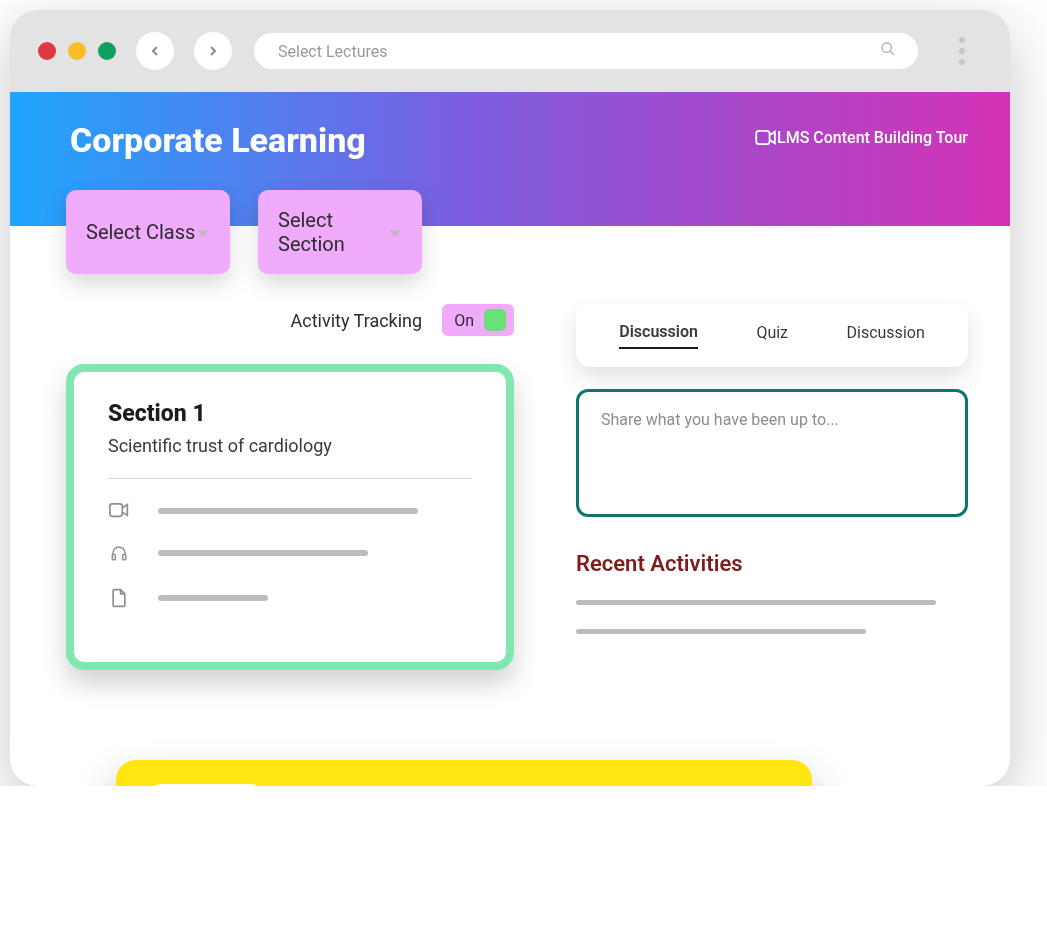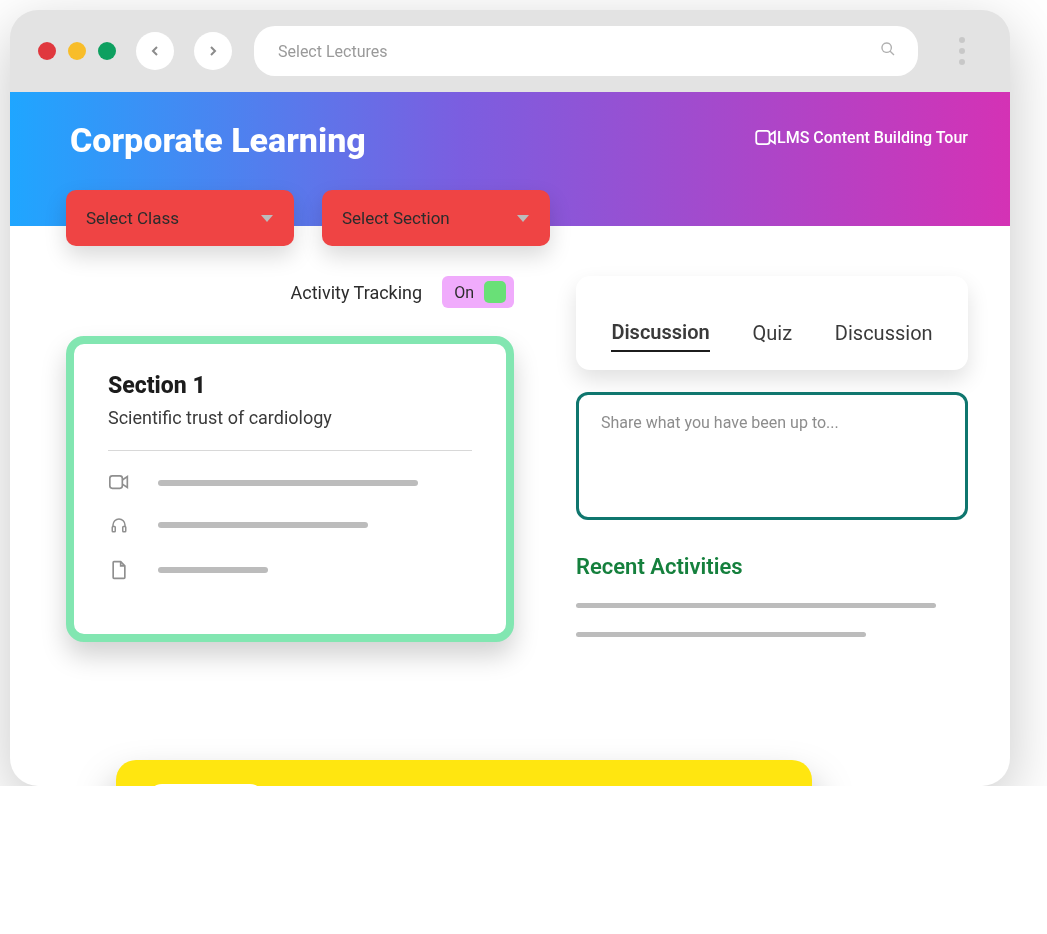--- a/index.html
+++ b/index.html
@@ -31,21 +31,21 @@
 .dot.yellow { background: #f8bd29; }
 .dot.green { background: #0ea060; }
 .nav-btn {
   width: 38px; height: 38px; border-radius: 50%;
   background: #fff; display: flex; align-items: center; justify-content: center;
   color: #8b8b8b; font-size: 18px;
   margin-left: 6px;
 }
 .search-bar {
   flex: 1;
-  height: 50px;
+  height: 36px;
   background: #fff;
   border-radius: 21px;
   display: flex;
   align-items: center;
   padding: 0 24px;
   margin-left: 8px;
   color: #9a9a9a;
   position: relative;
 }
 .search-bar .search-icon-right { position: absolute; right: 22px; color: #b0b0b0; }
@@ -78,27 +78,27 @@
   min-height: 560px;
   border-radius: 0 0 28px 28px;
 }
 
 .selects {
   display: flex; gap: 28px;
   position: relative;
   top: -36px;
 }
 .select {
-  background: #ef4444;
+  background: #f0abfc;
   border-radius: 10px;
   padding: 18px 20px;
-  width: 228px;
+  width: 164px;
   display: flex; align-items: center; justify-content: space-between;
   box-shadow: 0 10px 22px rgba(0,0,0,0.15);
-  font-size: 17px; color: #2c2c2c;
+  font-size: 20px; color: #2c2c2c;
 }
 .chev { color: #bcbcbc; }
 
 .content-row { display: flex; gap: 62px; margin-top: -6px; }
 .left { flex: 0 0 448px; }
 .right { flex: 1; }
 
 .activity-row {
   display: flex; align-items: center; justify-content: flex-end; gap: 20px;
   margin-bottom: 28px;
@@ -130,34 +130,34 @@
 .tabs {
   background: #fff;
   border-radius: 14px;
   box-shadow: 0 10px 22px rgba(0,0,0,0.12);
   display: flex;
   align-items: center;
   justify-content: space-around;
   padding: 18px 24px;
   gap: 20px;
 }
-.tab { font-size: 20px; color: #3a3a3a; padding-bottom: 6px; margin-top: 26px; }
+.tab { font-size: 16px; color: #3a3a3a; padding-bottom: 6px; }
 .tab.active { font-weight: 600; border-bottom: 2px solid #1c1c1c; }
 
 .post-box {
   margin-top: 22px;
   border: 3px solid #0f766e;
   border-radius: 12px;
   padding: 18px 22px;
   min-height: 128px;
   color: #8d8d8d;
   font-size: 16px;
 }
 
-.recent h3 { font-size: 22px; font-weight: 600; margin-top: 34px; margin-bottom: 24px; color: #15803d; }
+.recent h3 { font-size: 22px; font-weight: 600; margin-top: 34px; margin-bottom: 24px; color: #7f1d1d; }
 .recent .bar-line { height: 5px; background: #bcbcbc; border-radius: 3px; margin-bottom: 24px; }
 .recent .bar-line:first-of-type { width: 360px; }
 .recent .bar-line:last-of-type { width: 290px; }
 
 .promo {
   position: absolute;
   left: 106px;
   bottom: -130px;
   width: 696px;
   background: #ffe610;

